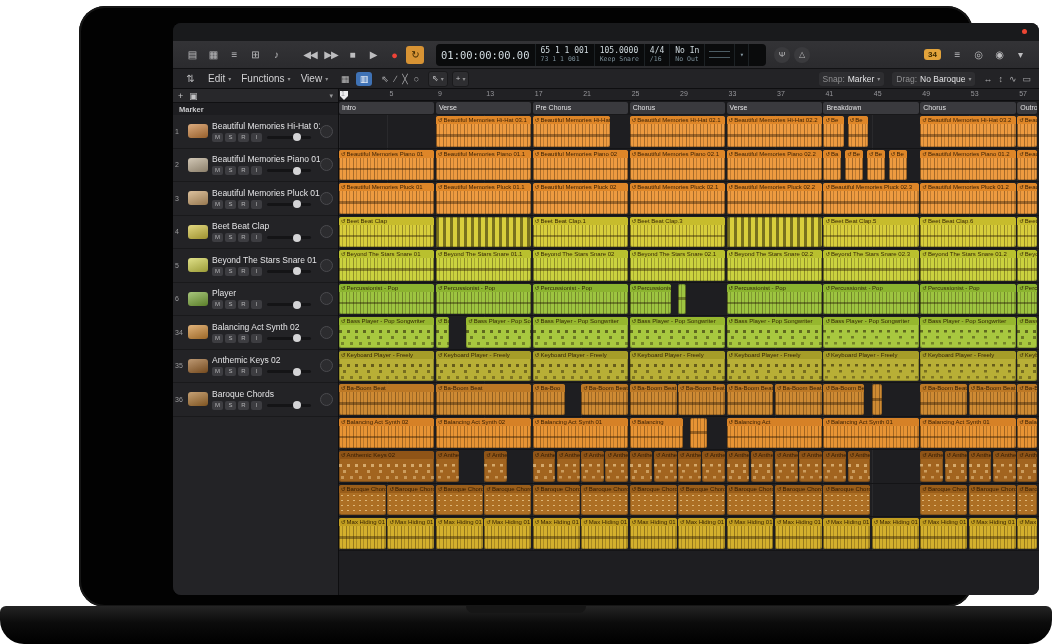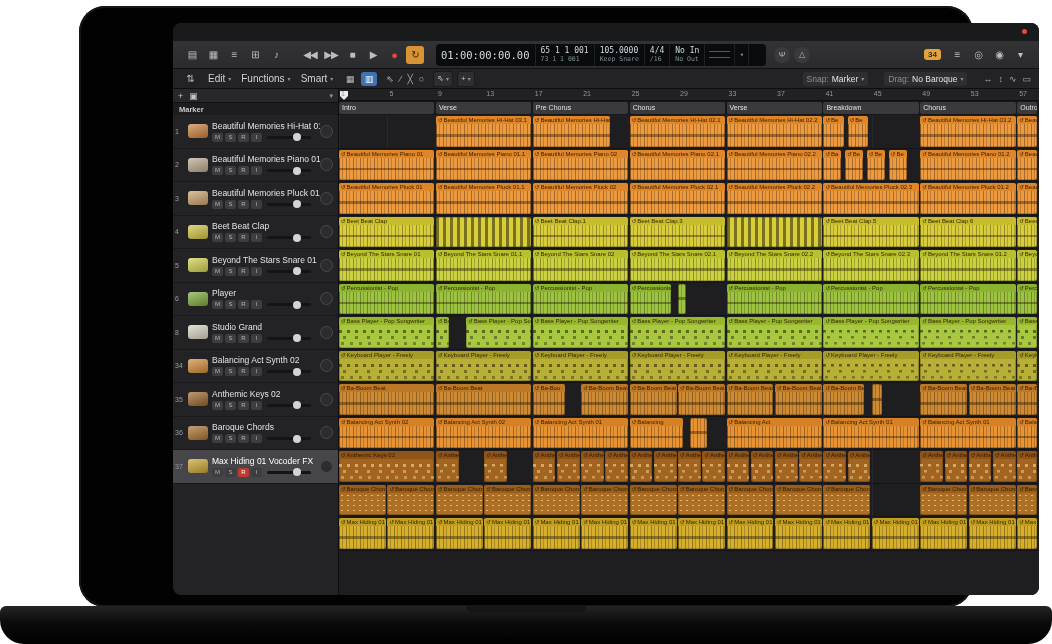--- a/index.html
+++ b/index.html
@@ -33,21 +33,21 @@
   .tb-right{margin-left:auto;display:flex;align-items:center;gap:7px}
   .badge{background:#e2a33b;color:#3c2a00;font-size:8px;font-weight:bold;padding:1px 4px;border-radius:3px}
   
   .tb2{position:absolute;top:46px;left:0;right:0;height:20px;background:#232326;border-bottom:1px solid #0e0e10;display:flex;align-items:center;padding:0 8px;box-sizing:border-box;gap:9px;font-size:10px;color:#d2d2d4}
   .menu{display:flex;align-items:center;gap:3px}
   .caret{font-size:6px;color:#909092}
   .mini{font-size:9px;color:#aaaaac;display:flex;align-items:center;gap:6px}
   .toggle{width:16px;height:14px;border-radius:3px;display:flex;align-items:center;justify-content:center;font-size:9px;color:#bbb}
   .toggle.on{background:#3f72b5;color:#fff}
   .selbox{display:flex;align-items:center;gap:2px;background:#2e2e31;border:1px solid #1a1a1c;border-radius:3px;padding:0 3px;height:14px;font-size:8px;color:#c6c6c8}
-  .t2right{margin-left:auto;display:flex;align-items:center;gap:16px}
+  .t2right{margin-left:auto;display:flex;align-items:center;gap:8px}
   .kv{display:flex;gap:3px;align-items:center;background:#2e2e31;border-radius:3px;height:14px;padding:0 4px;font-size:8.5px}
   .kv .k{color:#8e8e90}.kv .v{color:#e4e4e6}
   
   .arrange{position:absolute;top:66px;left:0;right:0;bottom:0}
   .sbhead{position:absolute;left:0;top:0;width:166px;height:26px;background:#28282b;border-right:1px solid #0e0e10;box-sizing:border-box}
   .sbh-top{height:13px;display:flex;align-items:center;padding:0 5px;gap:6px;color:#c4c4c6;font-size:9px}
   .sbh-top .right{margin-left:auto;font-size:7px;color:#98989a}
   .sbh-marker{height:13px;background:#1d1d20;display:flex;align-items:center;padding-left:6px;font-size:7.5px;font-weight:bold;color:#c9c9cb;border-top:1px solid #101012;box-sizing:border-box}
   .ruler{position:absolute;left:166px;top:0;right:0;height:12px;background:#212124;border-bottom:1px solid #0e0e10;box-sizing:border-box;overflow:hidden}
   .tick{position:absolute;top:1px;font-size:7px;color:#96969a}
@@ -155,21 +155,21 @@
         <div class="tbgroup" id="t2-menus" style="gap:10px">
             <div class="menu">
               <span>Edit</span>
               <span class="caret">▾</span>
             </div>
             <div class="menu">
               <span>Functions</span>
               <span class="caret">▾</span>
             </div>
             <div class="menu">
-              <span>Smart</span>
+              <span>View</span>
               <span class="caret">▾</span>
             </div>
           </div>
         <div class="tbgroup" id="t2-toggles">
             <div class="toggle">▦</div>
             <div class="toggle on">▥</div>
           </div>
         <div class="mini" id="t2-tools">
             <span>⇖</span>
             <span>∕</span>
@@ -340,37 +340,20 @@
                   <div class="mbtn">R</div>
                   <div class="mbtn">I</div>
                   <div class="vslider">
                     <div class="vthumb"></div>
                   </div>
                 </div>
               </div>
               <div class="pan"></div>
             </div>
             <div class="trow">
-              <div class="tnum">8</div>
-              <div class="ticon" style="background-color: rgb(216, 210, 192);"></div>
-              <div class="tmain">
-                <div class="tname">Studio Grand</div>
-                <div class="tctrl">
-                  <div class="mbtn">M</div>
-                  <div class="mbtn">S</div>
-                  <div class="mbtn">R</div>
-                  <div class="mbtn">I</div>
-                  <div class="vslider">
-                    <div class="vthumb"></div>
-                  </div>
-                </div>
-              </div>
-              <div class="pan"></div>
-            </div>
-            <div class="trow">
               <div class="tnum">34</div>
               <div class="ticon" style="background-color: rgb(208, 138, 52);"></div>
               <div class="tmain">
                 <div class="tname">Balancing Act Synth 02</div>
                 <div class="tctrl">
                   <div class="mbtn">M</div>
                   <div class="mbtn">S</div>
                   <div class="mbtn">R</div>
                   <div class="mbtn">I</div>
                   <div class="vslider">
@@ -407,37 +390,20 @@
                   <div class="mbtn">S</div>
                   <div class="mbtn">R</div>
                   <div class="mbtn">I</div>
                   <div class="vslider">
                     <div class="vthumb"></div>
                   </div>
                 </div>
               </div>
               <div class="pan"></div>
             </div>
-            <div class="trow sel">
-              <div class="tnum">37</div>
-              <div class="ticon" style="background-color: rgb(201, 164, 46);"></div>
-              <div class="tmain">
-                <div class="tname">Max Hiding 01 Vocoder FX</div>
-                <div class="tctrl">
-                  <div class="mbtn">M</div>
-                  <div class="mbtn">S</div>
-                  <div class="mbtn rec">R</div>
-                  <div class="mbtn">I</div>
-                  <div class="vslider">
-                    <div class="vthumb"></div>
-                  </div>
-                </div>
-              </div>
-              <div class="pan"></div>
-            </div>
           </div>
         <div class="lanes" id="lanes">
             <div class="lane">
               <div class="region" style="left: 96.8858px; width: 95.3858px; background-color: rgb(238, 155, 64);">
                 <div class="rhead" style="background-color: rgb(222, 134, 40);">
                   <span class="rloop">↺</span>
                   <span class="rlabel">Beautiful Memories Hi-Hat 03.1</span>
                 </div>
                 <div class="rbody p-wave"></div>
               </div>

